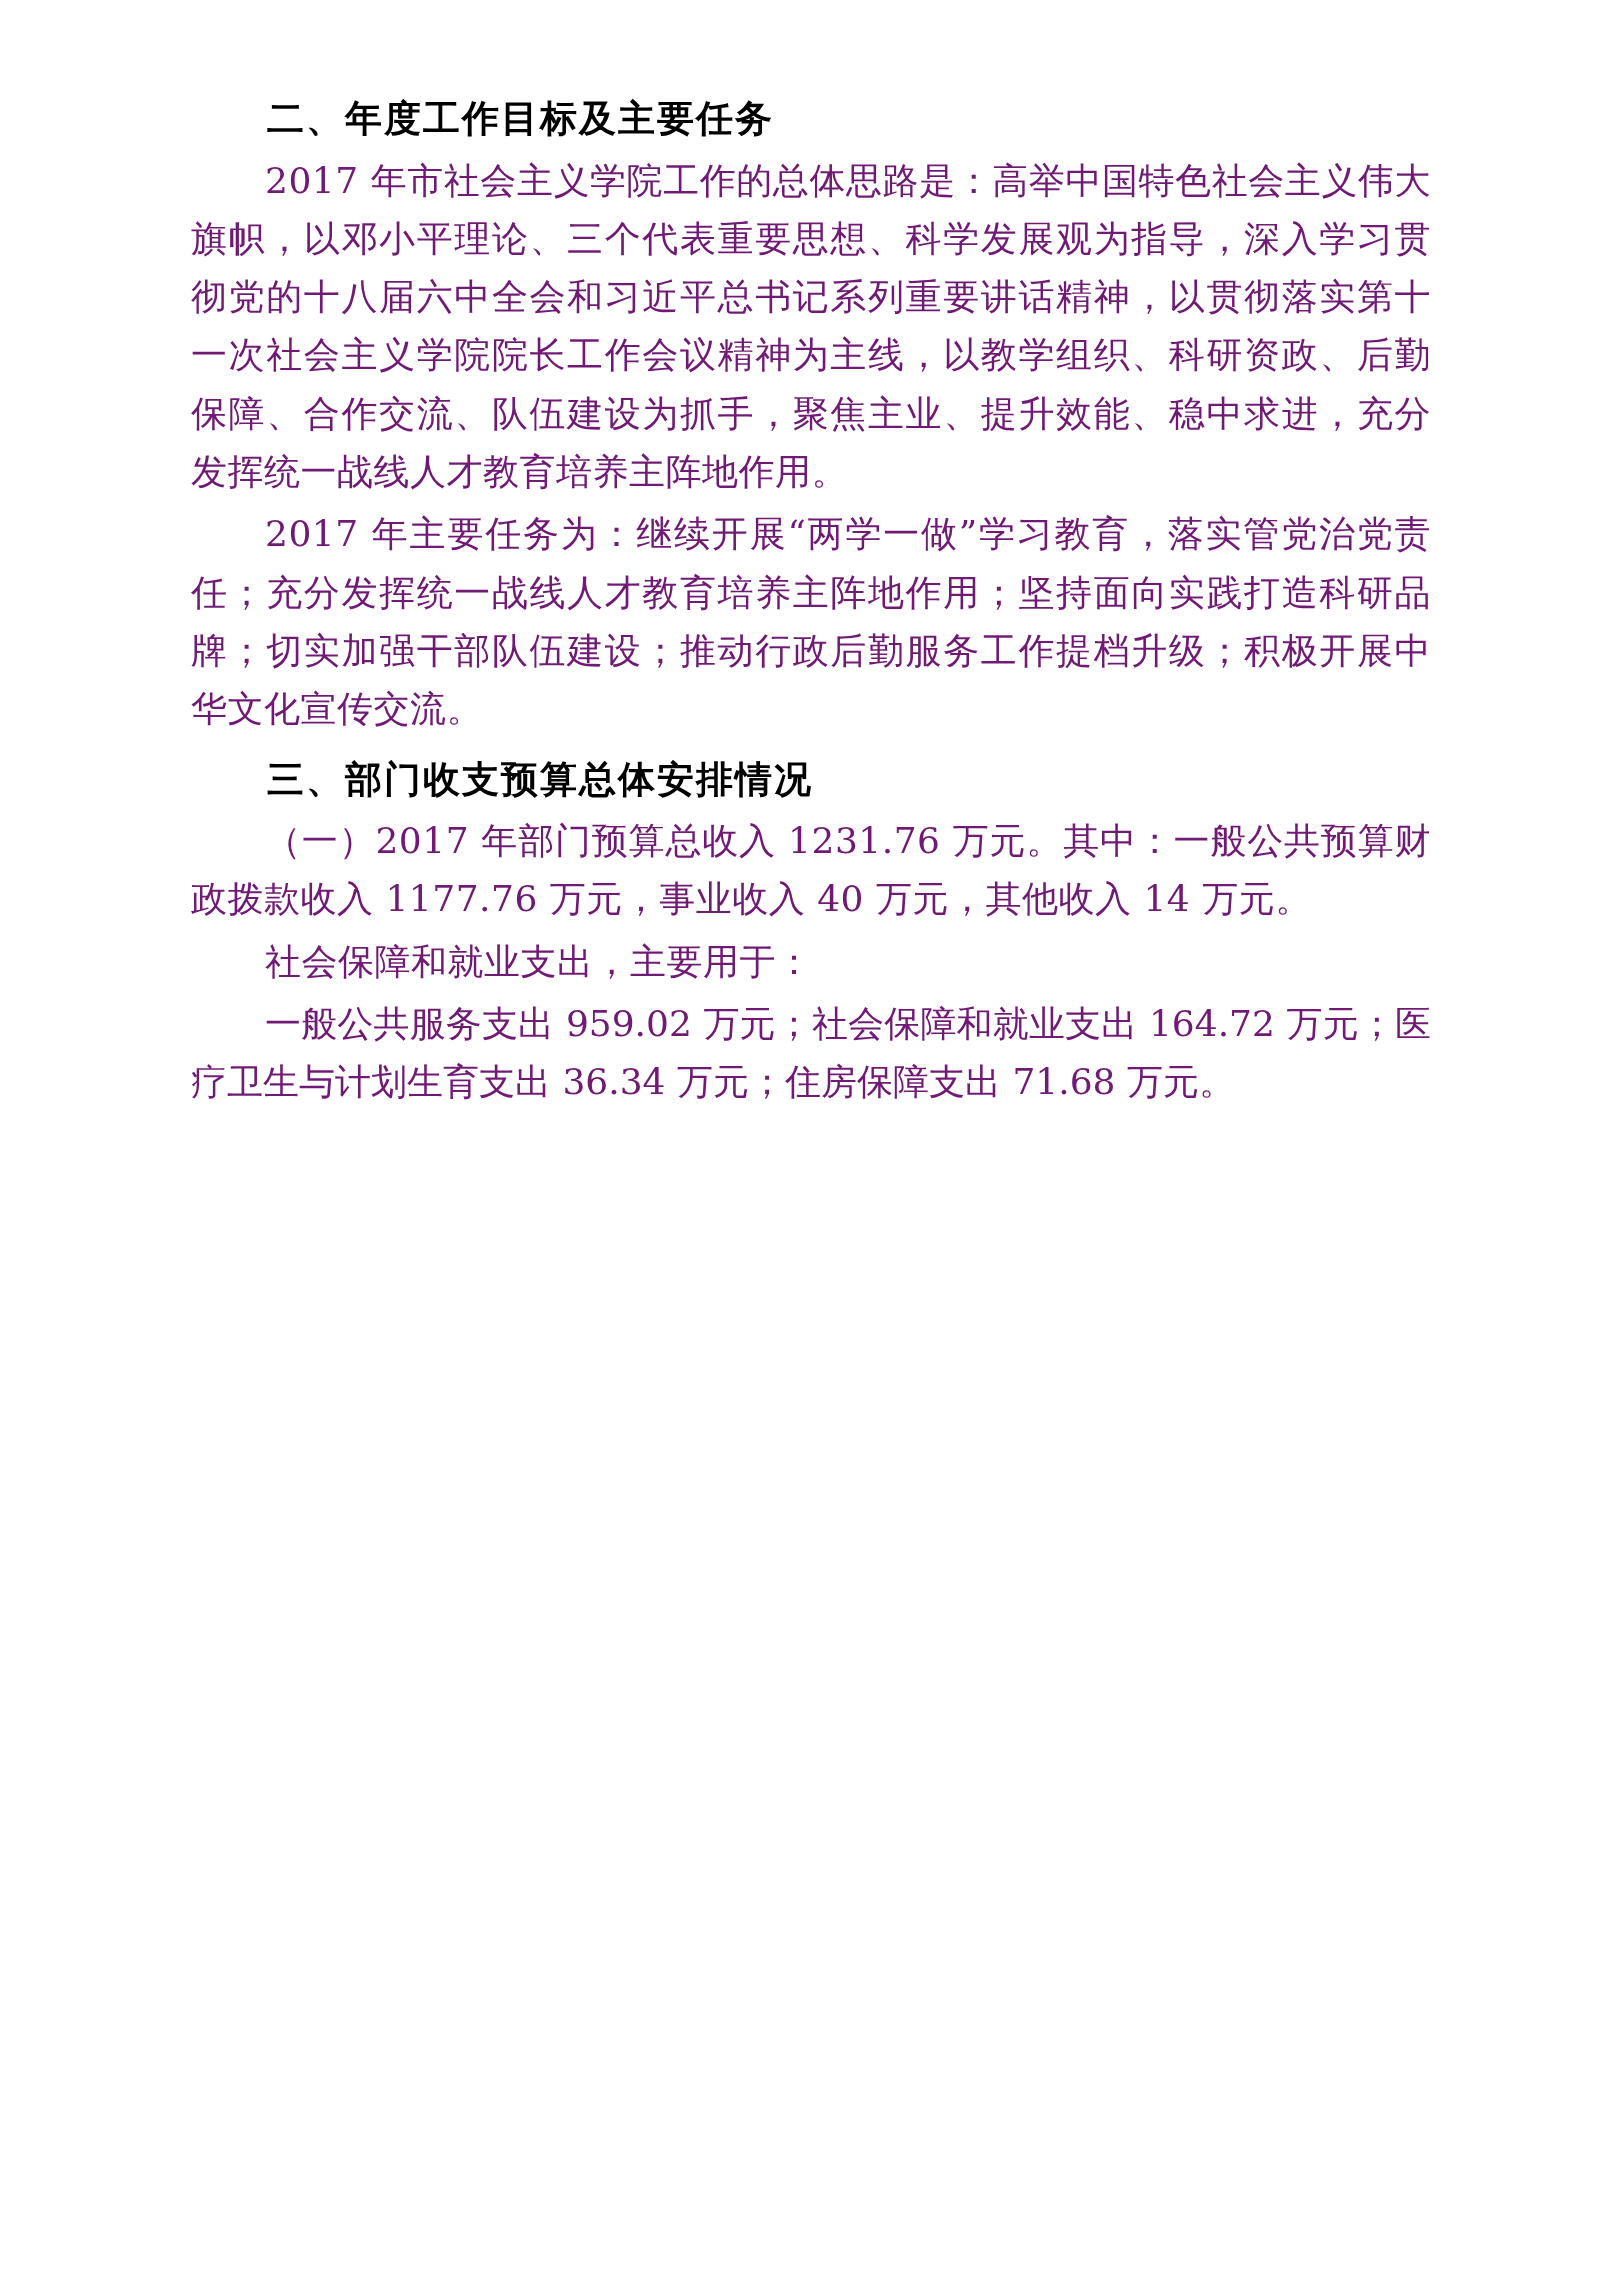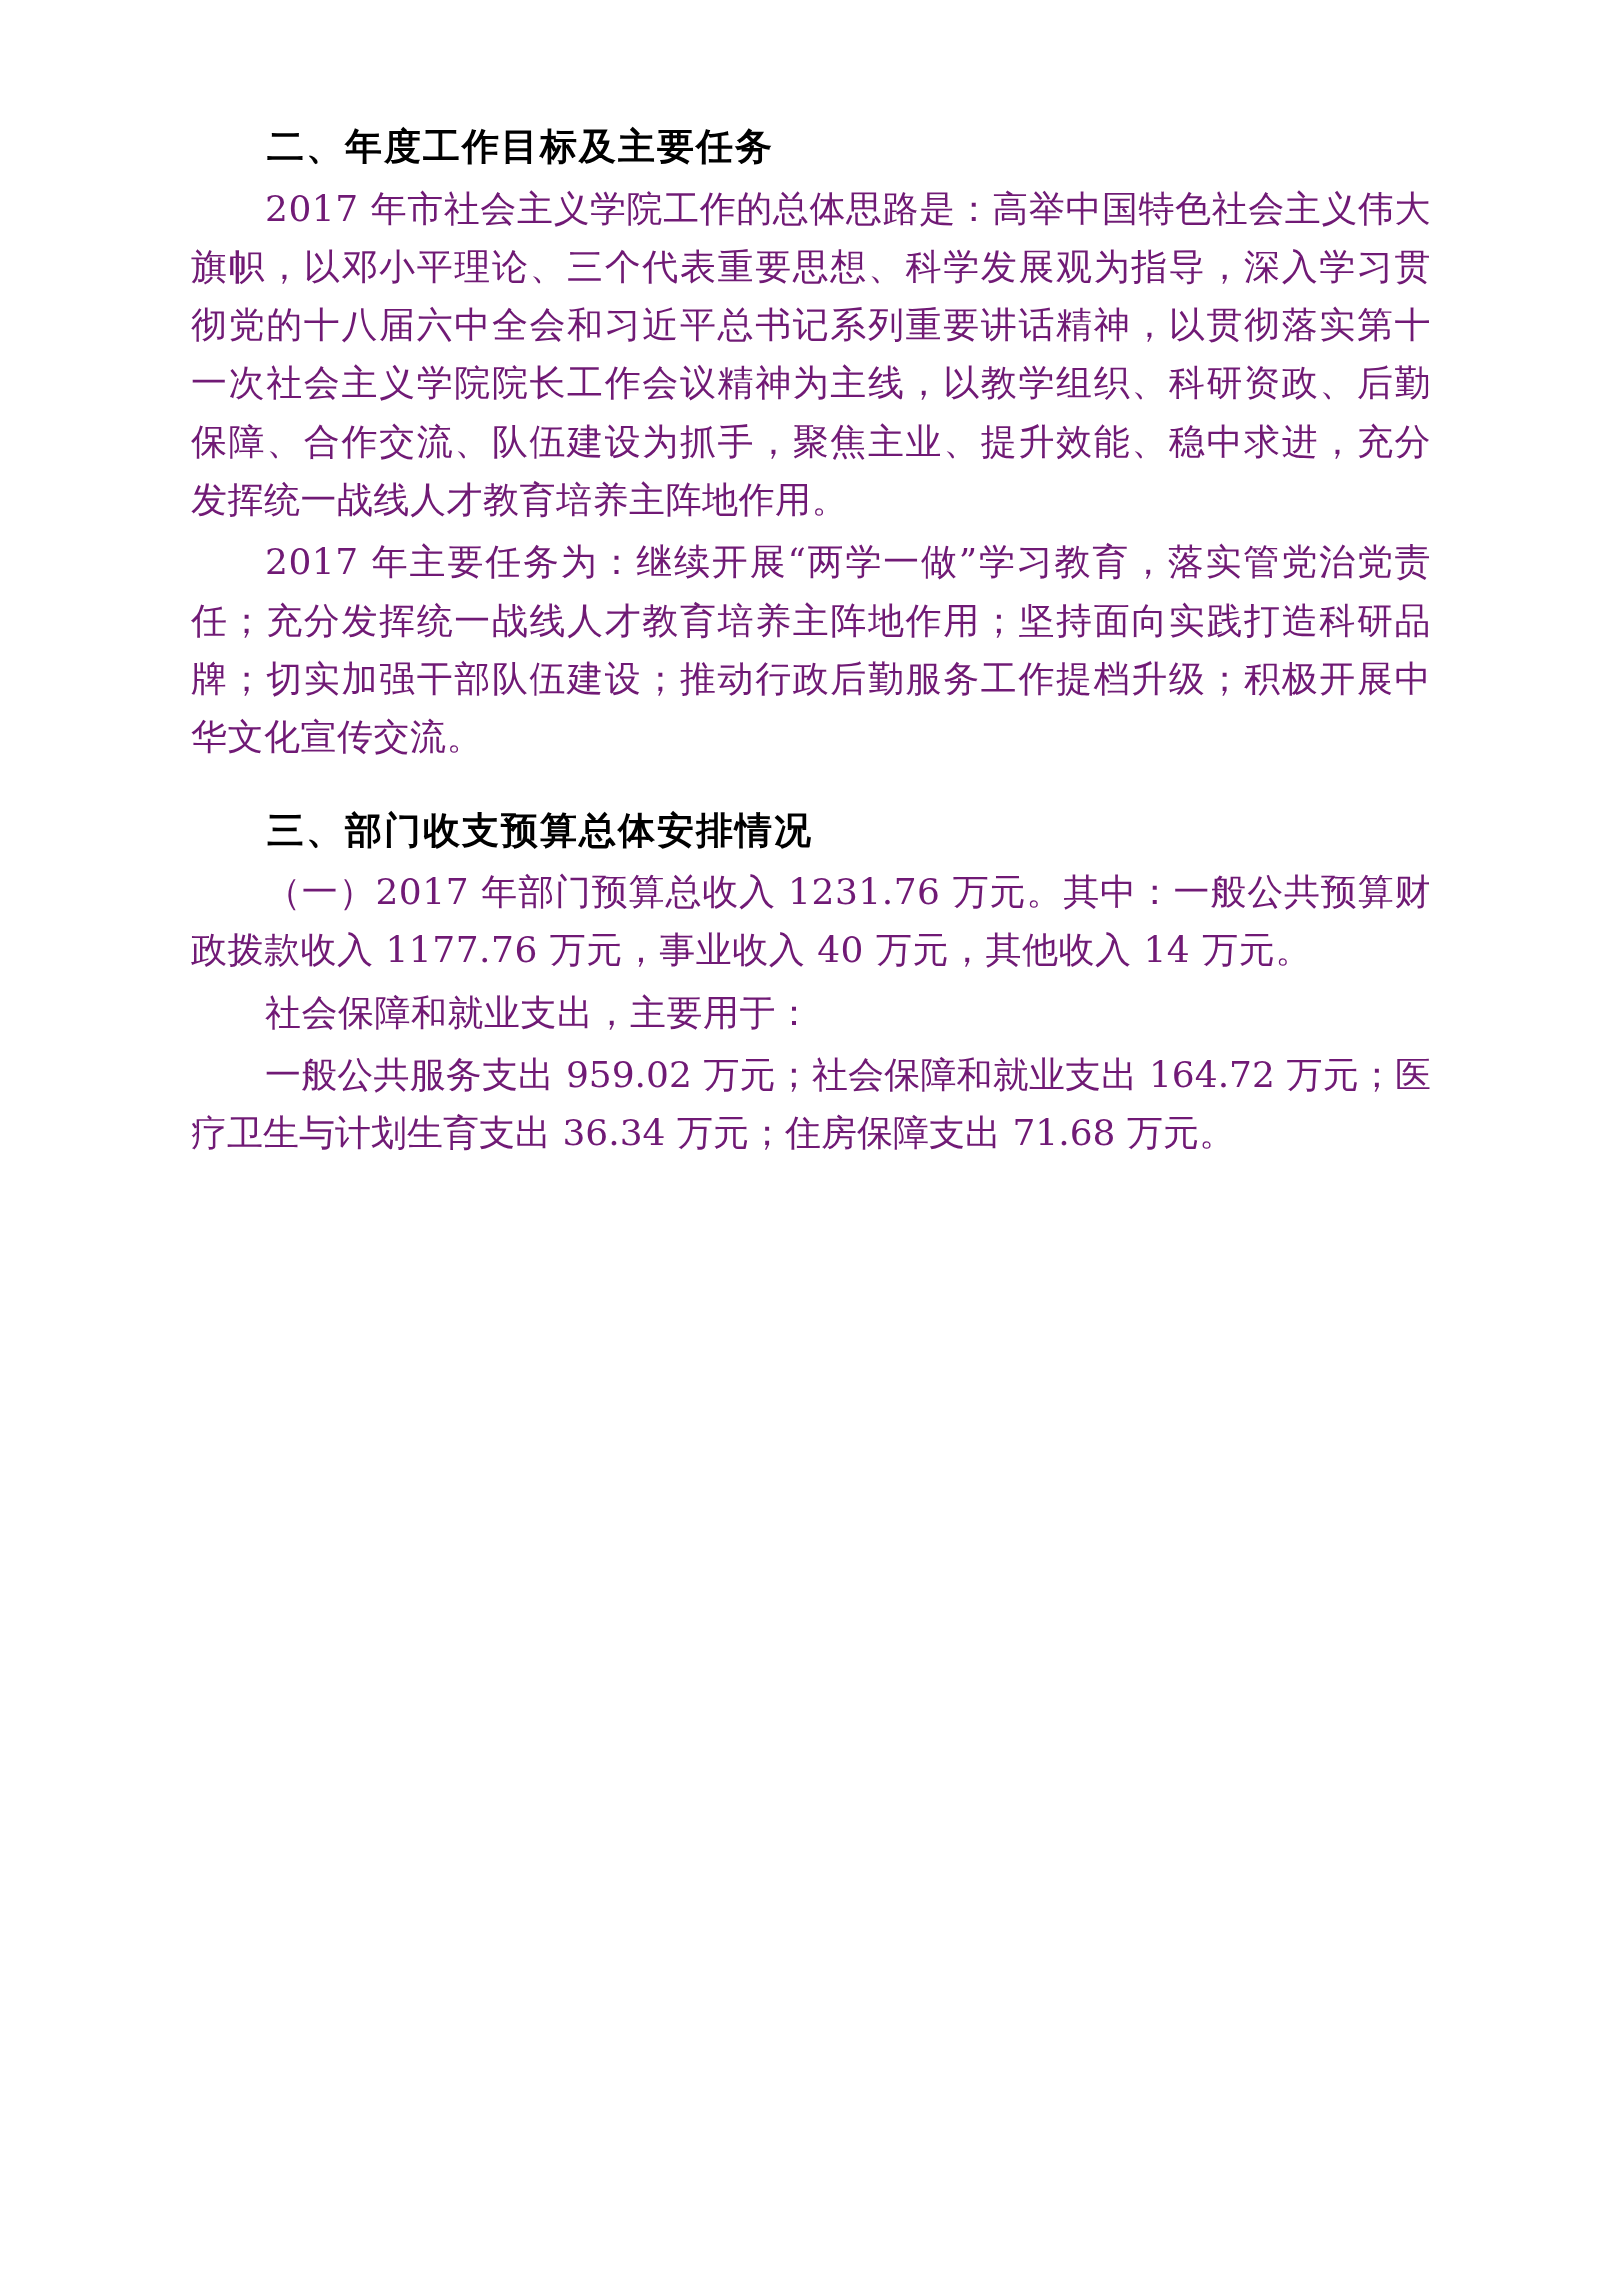--- a/index.html
+++ b/index.html
@@ -12,37 +12,37 @@
     height: 2294px;
     font-family: "DejaVu Serif", "Liberation Serif", serif;
     color: #1a1a1a;
     overflow: hidden;
   }
   .page {
     position: relative;
     width: 1443px;
     height: 2294px;
     box-sizing: border-box;
-    padding: 120px 196px 0 191px;
+    padding: 92px 196px 0 191px;
   }
   .doc-body {
     width: 1240px;
   }
   .heading {
     font-family: "Liberation Sans", "DejaVu Sans", sans-serif;
     font-weight: bold;
     font-size: 37px;
     line-height: 1.45;
     letter-spacing: 2px;
     margin: 0 0 5.9px 0;
     text-indent: 76px;
     color: #000000;
   }
   .heading.second {
-    margin-top: 37px;
+    margin-top: 14px;
   }
   p.para {
     font-size: 36px;
     line-height: 1.62;
     margin: 0 0 3.9px 0;
     text-indent: 74px;
     text-align: justify;
     text-justify: inter-ideograph;
     letter-spacing: 0.5px;
     color: #701a75;

